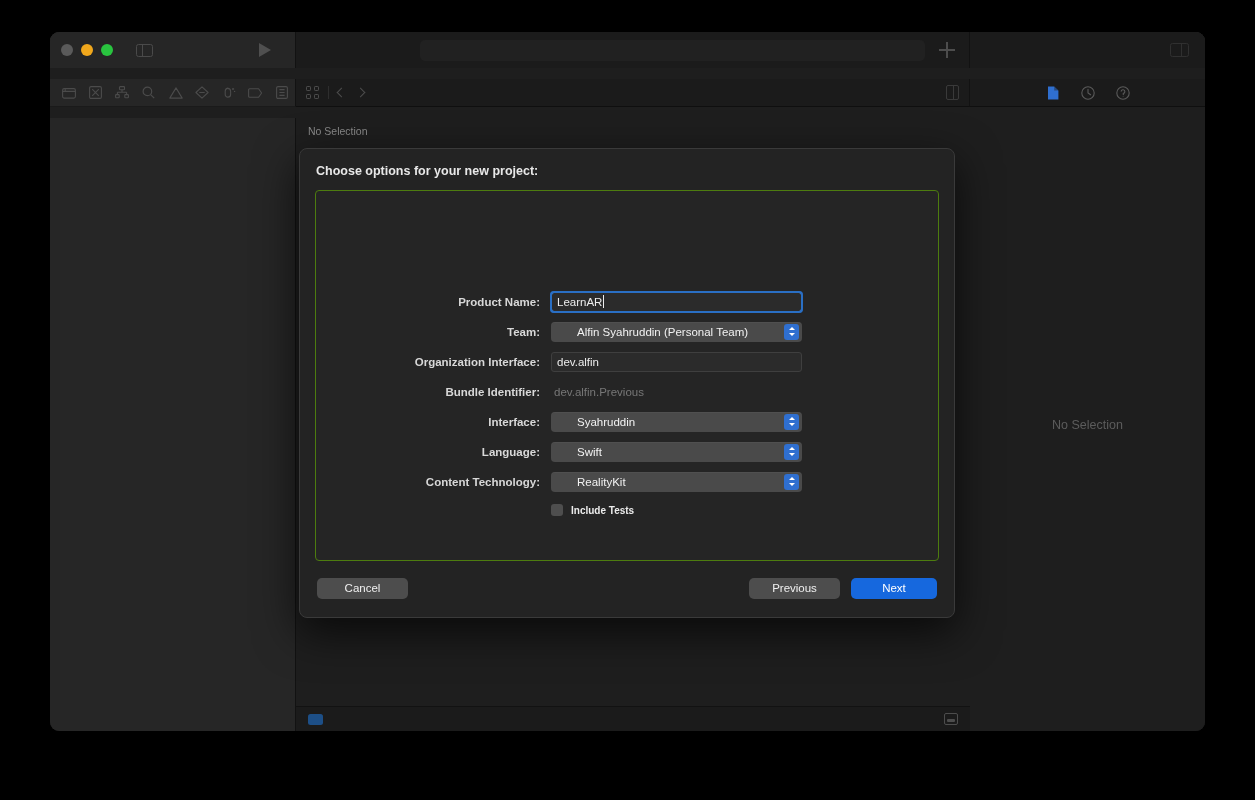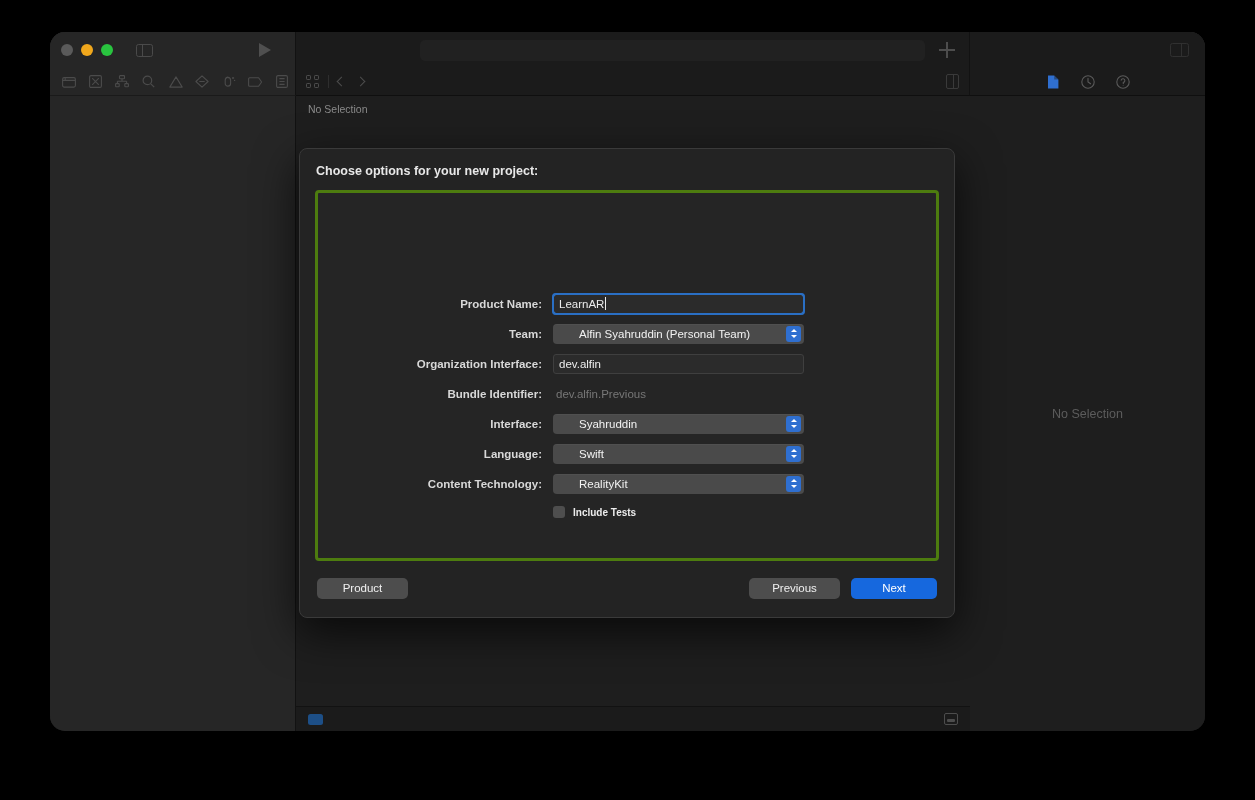--- a/index.html
+++ b/index.html
@@ -8,24 +8,24 @@
     background:#000000;
     font-family:"Liberation Sans", sans-serif;
     overflow:hidden;
   }
 
   
   #xcode-window {
     position:absolute; left:50px; top:32px;
     width:1155px; height:699px;
     background:#1e1e1e;
-    border-radius:15px;
+    border-radius:9px;
     overflow:hidden;
     box-shadow:0 12px 40px rgba(0,0,0,0.85);
-    display:flex; flex-direction:column;
+    display:flex; flex-direction:column;gap:11px;
   }
 
   
   .titlebar {
     height:36px; flex:0 0 36px;
     display:flex; align-items:center;
     background:#262626;
   }
   .tb-left {
     width:246px; flex:0 0 246px; height:100%;
@@ -192,21 +192,21 @@
     box-shadow:0 14px 44px rgba(0,0,0,0.7);
     display:flex; flex-direction:column;
     padding:15px 15px 13px 15px;
   }
   .sheet-title {
     font-size:12.5px; color:#e8e8e8; font-weight:bold;
     margin-bottom:12px; padding-left:1px;
   }
   .sheet-panel {
     flex:1; background:#252525;
-    border:3px solid #4d7c0f; border-radius:4px;
+    border:1px solid #4d7c0f; border-radius:4px;
     position:relative;
   }
   .form {
     position:absolute; left:0; right:0; top:96px;
     display:flex; flex-direction:column; gap:0px;
   }
   .frow {
     display:flex; align-items:center;
     height:29px; margin-bottom:1px;
   }
@@ -511,20 +511,20 @@
           <div class="fctl" style="display:flex;align-items:center;">
             <div class="checkbox"></div>
             <span class="checklabel">Include Tests</span>
           </div>
         </div>
 
       </div>
     </div>
 
     <div class="sheet-footer">
-      <div class="btn gray">Product</div>
+      <div class="btn gray">Cancel</div>
       <div class="footer-spacer"></div>
       <div class="btn gray">Previous</div>
       <div class="btn blue">Next</div>
     </div>
   </div>
 
 </div>
 
 </body></html>

